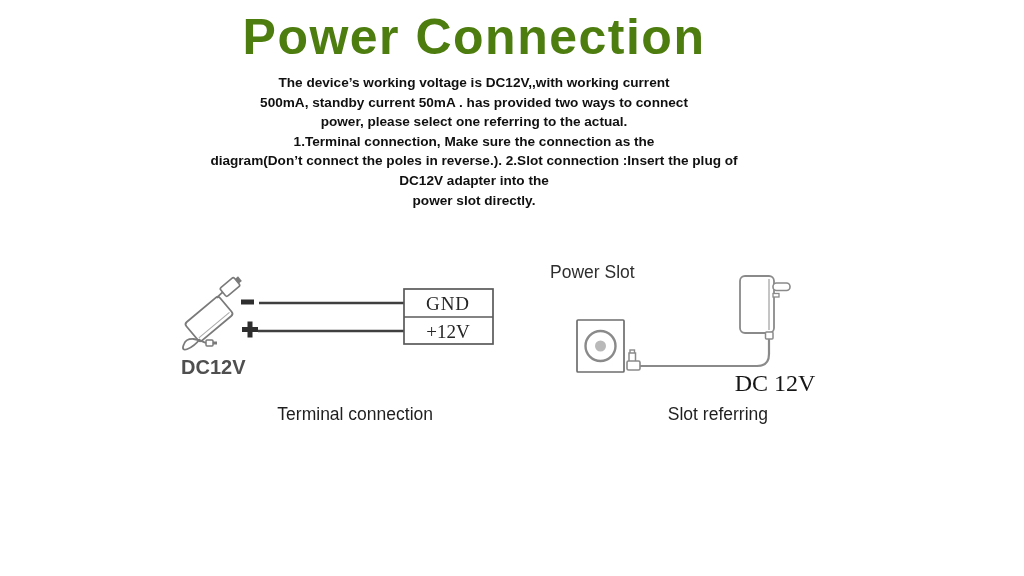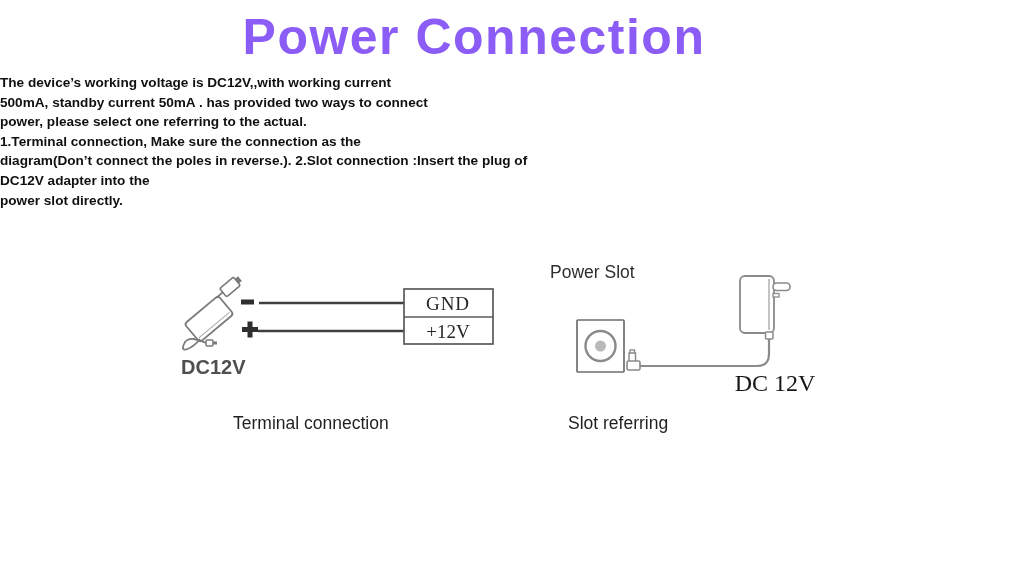--- a/index.html
+++ b/index.html
@@ -6,31 +6,32 @@
   body{
     width:1024px;height:576px;position:relative;overflow:hidden;
     background:#ffffff;
     font-family:"Liberation Sans",sans-serif;
   }
   .abs{position:absolute;}
   .page-title{
     top:8px;left:0;width:948px;
     text-align:center;
     font-size:50px;font-weight:bold;letter-spacing:1.5px;
-    color:#8b5cf6;line-height:58px;
+    color:#4d7c0f;line-height:58px;
   }
   .intro-text{
     top:73px;left:0;width:948px;
+    text-align:center;
     font-size:13.6px;font-weight:bold;line-height:19.6px;
     color:#101010;
     white-space:pre-line;
   }
   .caption{
-    top:413px;width:200px;
-    text-align:left;
+    top:404px;width:200px;
+    text-align:right;
     font-size:17.5px;font-weight:normal;
     color:#1f1f1f;
   }
   .caption.terminal{left:233px;}
   .caption.slot{left:568px;}
   svg text{font-family:"Liberation Sans",sans-serif;}
   svg text.serif{font-family:"Liberation Serif",serif;}
 </style>
 </head>
 <body>

